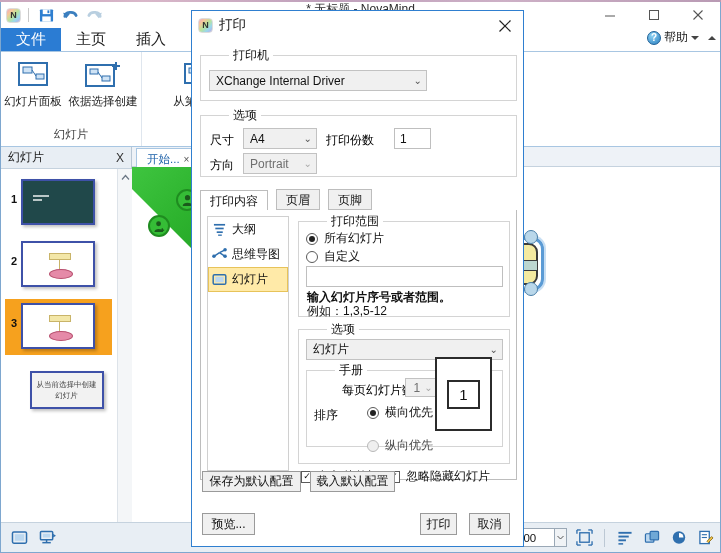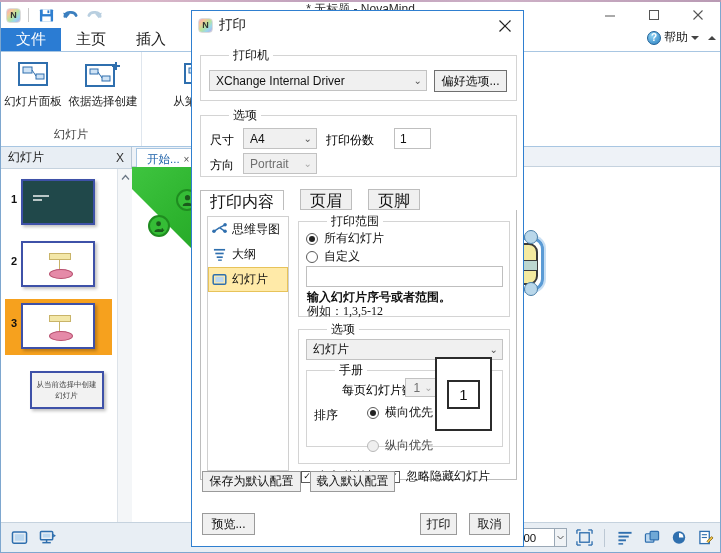--- a/index.html
+++ b/index.html
@@ -269,22 +269,22 @@
   .btn.thick { border:1px solid #6f6f6f; }
   .txtinput {
     border:1px solid #bfbfbf; background:#ffffff; height:21px;
     font-size:12px; color:#111; display:flex; align-items:center; padding-left:5px;
   }
   .tabs-row {
     position:absolute; left:8px; top:178px; width:317px; height:22px;
     display:flex; align-items:flex-end; border-bottom:1px solid #bdbdbd;
   }
   .dtab {
-    height:21px; padding:2px 9px 0 9px; font-size:16px; color:#111;
-    border:1px solid #bdbdbd; background:#f0f0f0; margin-right:16px; cursor:pointer;
+    height:21px; padding:2px 9px 0 9px; font-size:12px; color:#111;
+    border:1px solid #bdbdbd; background:#f0f0f0; margin-right:8px; cursor:pointer;
     line-height:17px;
   }
   .dtab.active { background:#ffffff; border-bottom:1px solid #ffffff; margin-bottom:-1px; }
   .panel {
     position:absolute; left:8px; top:199px; width:317px; height:270px;
     border:1px solid #bdbdbd; border-top:none; background:#ffffff;
   }
   .navlist {
     position:absolute; left:6px; top:6px; width:82px; height:255px;
     border:1px solid #d0d0d0; background:#ffffff;
@@ -600,23 +600,20 @@
           </svg>
       </div>
     </div>
 
     <div class="gbox" style="left:8px; top:44px; width:317px; height:46px;">
       <div class="gbox-legend">打印机</div>
       <div class="combo" style="position:absolute; left:8px; top:14px; width:218px;">
         <span class="cv">XChange Internal Driver</span>
         <span class="ca">⌄</span>
       </div>
-      <div class="btn thick" style="position:absolute; left:233px; top:14px; width:73px; height:22px;">
-        <span>偏好选项...</span>
-      </div>
     </div>
 
     <div class="gbox" style="left:8px; top:104px; width:317px; height:62px;">
       <div class="gbox-legend">选项</div>
 
       <span style="position:absolute;left:9px;top:16px;">尺寸</span>
       <div class="combo" style="position:absolute; left:42px; top:12px; width:74px;">
         <span class="cv">A4</span>
         <span class="ca">⌄</span>
       </div>
@@ -634,40 +631,40 @@
 
     <div class="tabs-row">
       <div class="dtab active">打印内容</div>
       <div class="dtab">页眉</div>
       <div class="dtab">页脚</div>
     </div>
 
     <div class="panel">
 
       <div class="navlist">
+        <div class="navitem">
+          <svg width="15" height="13" viewBox="0 0 16 14">
+            <rect x="2" y="1" width="12" height="1.8" fill="#2f6fae"></rect>
+            <rect x="3.5" y="5" width="9" height="1.8" fill="#2f6fae"></rect>
+            <rect x="5" y="9" width="6.5" height="1.8" fill="#2f6fae"></rect>
+            <rect x="6.5" y="12.4" width="4" height="1.4" fill="#2f6fae"></rect>
+          </svg>
+          <span>大纲</span>
+        </div>
         <div class="navitem">
           <svg width="15" height="13" viewBox="0 0 16 14">
             <line x1="2" y1="9" x2="8" y2="5" stroke="#2f6fae" stroke-width="1.6"></line>
             <line x1="8" y1="5" x2="14" y2="2" stroke="#2f6fae" stroke-width="1.6"></line>
             <line x1="8" y1="5" x2="14" y2="9" stroke="#2f6fae" stroke-width="1.6"></line>
             <circle cx="2" cy="9" r="1.9" fill="#2f6fae"></circle>
             <circle cx="14" cy="2" r="1.9" fill="#2f6fae"></circle>
             <circle cx="14" cy="9" r="1.9" fill="#2f6fae"></circle>
           </svg>
           <span>思维导图</span>
         </div>
-        <div class="navitem">
-          <svg width="15" height="13" viewBox="0 0 16 14">
-            <rect x="2" y="1" width="12" height="1.8" fill="#2f6fae"></rect>
-            <rect x="3.5" y="5" width="9" height="1.8" fill="#2f6fae"></rect>
-            <rect x="5" y="9" width="6.5" height="1.8" fill="#2f6fae"></rect>
-            <rect x="6.5" y="12.4" width="4" height="1.4" fill="#2f6fae"></rect>
-          </svg>
-          <span>大纲</span>
-        </div>
         <div class="navitem selected">
           <svg width="15" height="13" viewBox="0 0 16 14">
             <rect x="1.2" y="1.8" width="13.6" height="10.4" rx="1.5" fill="none" stroke="#2f6fae" stroke-width="1.6"></rect>
             <rect x="3.5" y="4" width="9" height="6" fill="#bcd8f0"></rect>
           </svg>
           <span>幻灯片</span>
         </div>
       </div>
 
       <div class="gbox" style="left:97px; top:11px; width:212px; height:96px;">
@@ -677,21 +674,21 @@
           <span>所有幻灯片</span>
         </div>
         <div class="rrow" style="position:absolute; left:7px; top:26px;">
           <span class="radio"></span>
           <span>自定义</span>
         </div>
         <div class="txtinput" style="position:absolute; left:7px; top:44px; width:197px;">
           <span></span>
         </div>
         <div style="position:absolute;left:8px;top:67px;font-size:12px;color:#111;font-weight:bold;">输入幻灯片序号或者范围。</div>
-        <div style="position:absolute;left:8px;top:81px;font-size:12px;color:#111;font-family:Liberation Serif, serif;">例如：1,3,5-12</div>
+        <div style="position:absolute;left:8px;top:81px;font-size:12px;color:#111;">例如：1,3,5-12</div>
       </div>
 
       <div class="gbox" style="left:97px; top:119px; width:212px; height:135px;">
         <div class="gbox-legend">选项</div>
         <div class="combo" style="position:absolute; left:7px; top:9px; width:197px;">
           <span class="cv">幻灯片</span>
           <span class="ca">⌄</span>
         </div>
 
         <div class="gbox" style="left:7px; top:40px; width:197px; height:77px;">

